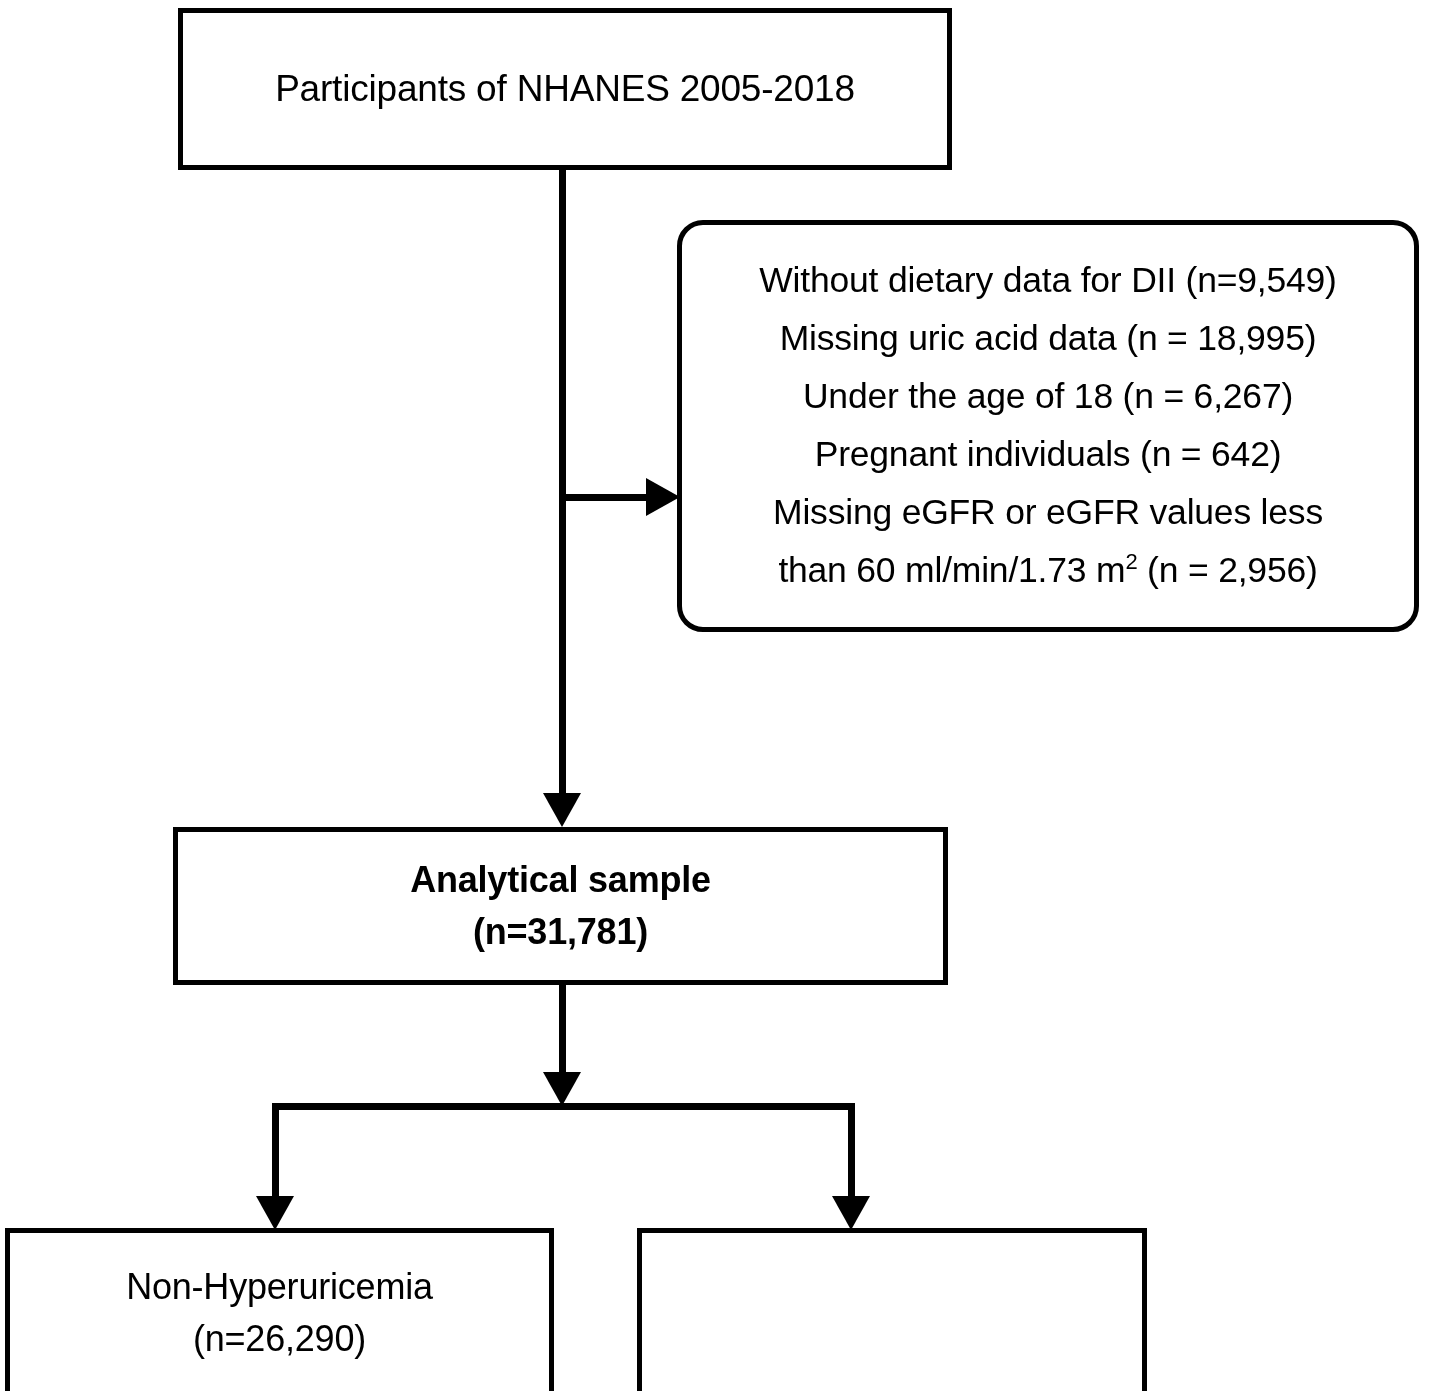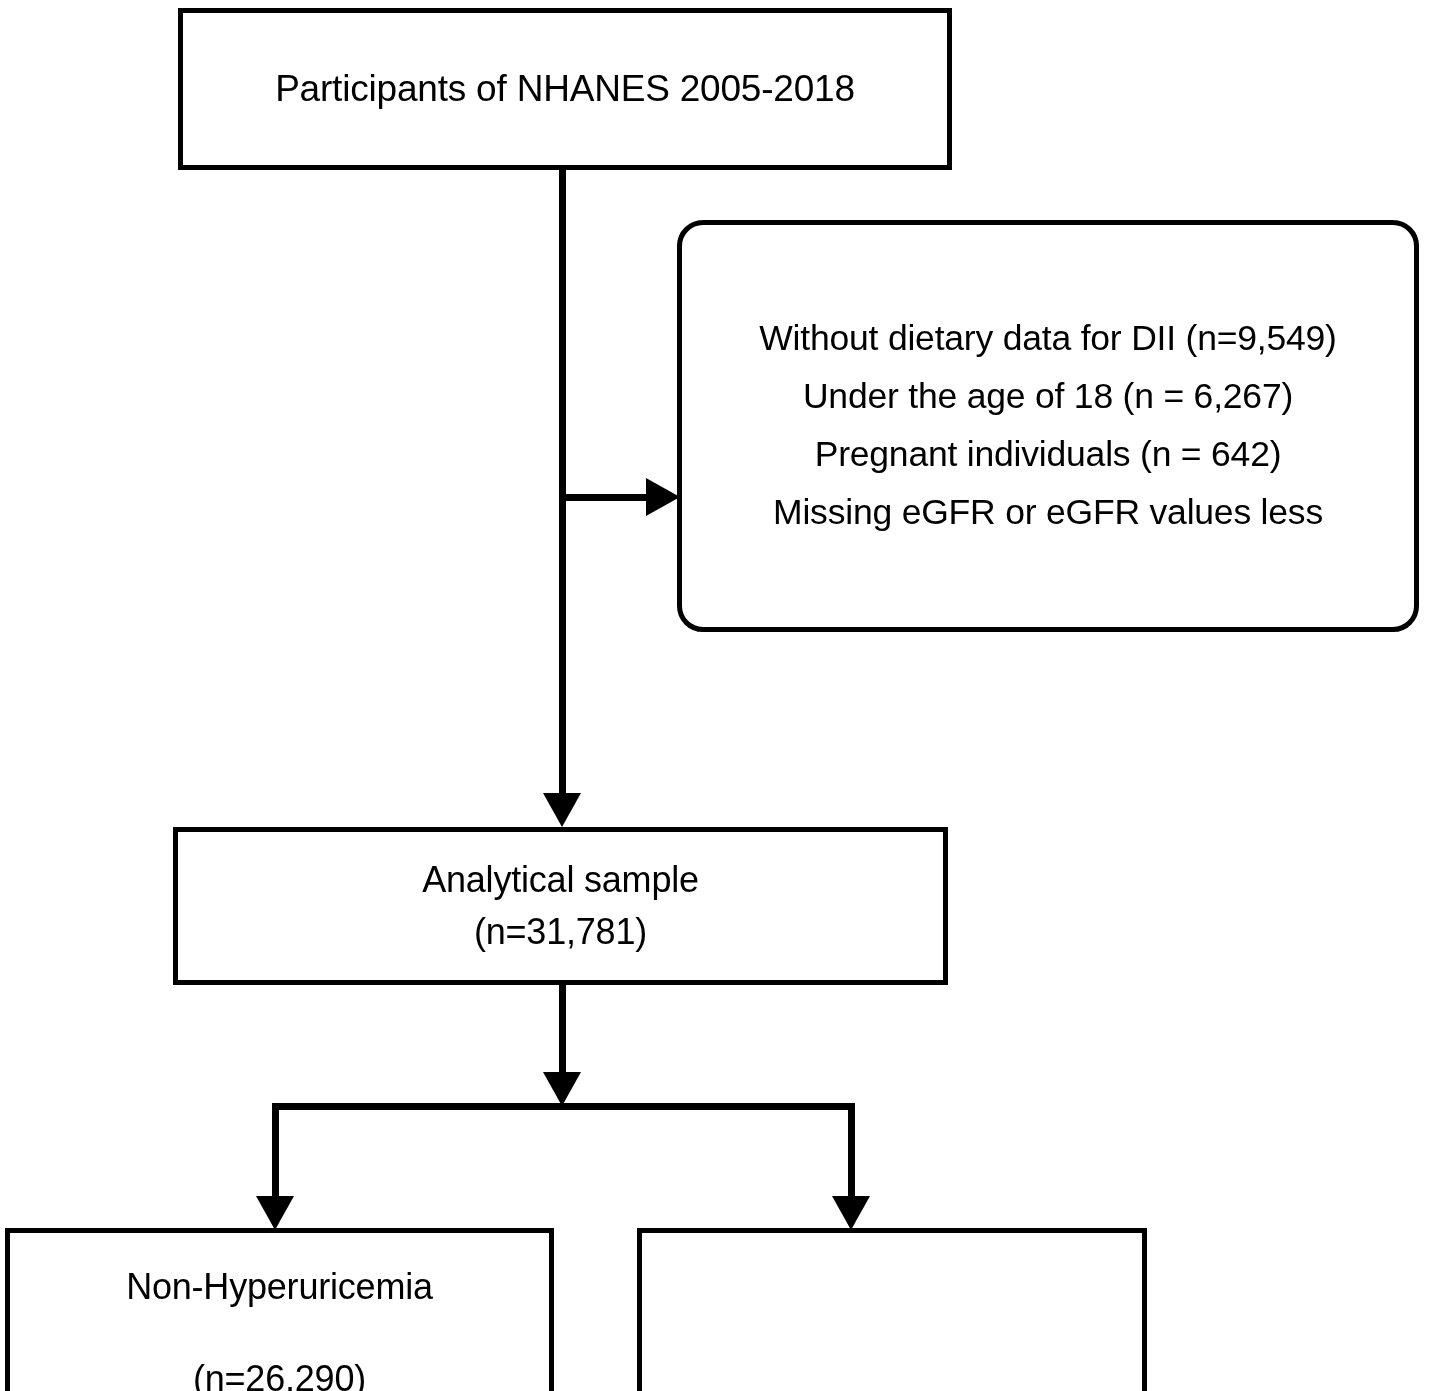--- a/index.html
+++ b/index.html
@@ -46,32 +46,32 @@
     width: 742px; height: 412px;
     justify-content: center;
     border-radius: 26px;
   }
   #node-exclusions .line {
     font-size: 35.5px;
     line-height: 1.63;
   }
   #node-analytic {
     left: 173px;  top: 827px;
-    width: 775px; height: 158px;
+    width: 775px; height: 158px; font-weight: bold;
   }
   #node-analytic .line { font-size: 36px; }
   #node-nonhyper {
     left: 5px;    top: 1228px;
     width: 549px; height: 170px;
   }
   #node-hyper {
     left: 637px;  top: 1228px;
     width: 510px; height: 170px;
   }
-  #node-nonhyper .line, #node-hyper .line { font-size: 36px; margin-top: 40px; }
+  #node-nonhyper .line, #node-hyper .line { font-size: 36px; }
 
   .sup { font-size: 0.62em; vertical-align: super; line-height: 0; }
 
   
   .conn {
     position: absolute;
     background: #000000;
   }
   .v { width: 7px; }
   .h { height: 7px; }
@@ -111,23 +111,25 @@
 <body>
 
 <div id="canvas">
 
   <div class="node" id="node-source">
     <span class="line">Participants of NHANES 2005-2018</span>
   </div>
 
   <div class="node" id="node-exclusions">
     <span class="line">Without dietary data for DII (n=9,549)</span>
+    <span class="line">Missing uric acid data (n = 18,995)</span>
     <span class="line">Under the age of 18 (n = 6,267)</span>
     <span class="line">Pregnant individuals (n = 642)</span>
     <span class="line">Missing eGFR or eGFR values less</span>
+    <span class="line"><span>than 60 ml/min/1.73 m</span><span class="sup">2</span><span> (n = 2,956)</span></span>
   </div>
 
   <div class="node" id="node-analytic">
     <span class="line">Analytical sample</span>
     <span class="line">(n=31,781)</span>
   </div>
 
   <div class="node" id="node-nonhyper">
     <span class="line">Non-Hyperuricemia</span>
     <span class="line">(n=26,290)</span>

